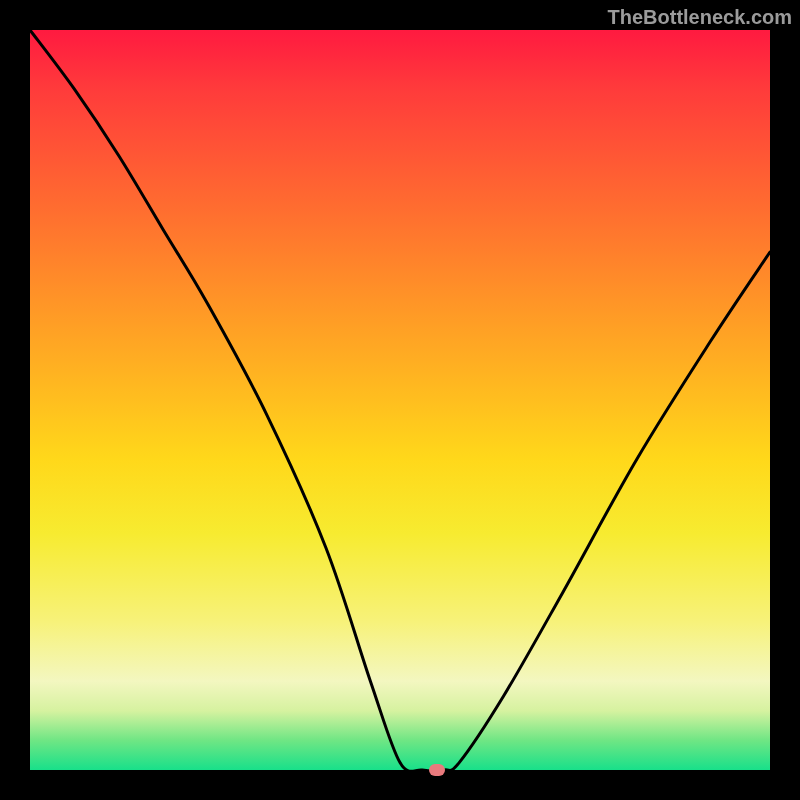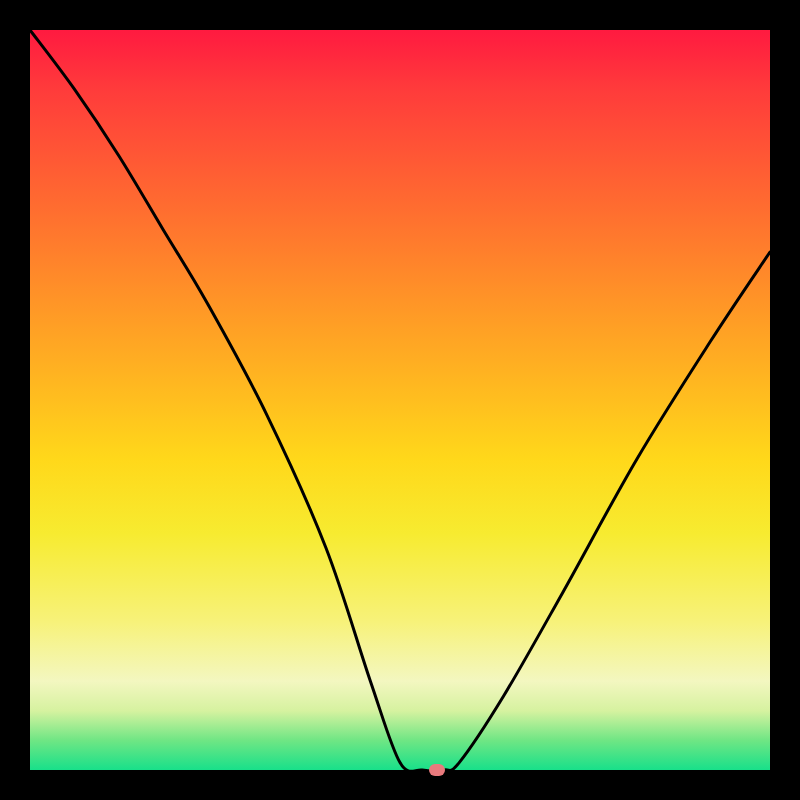--- a/index.html
+++ b/index.html
@@ -25,13 +25,14 @@
 </style>
 </head>
 <body>
 
 <div class="frame">
   <div class="plot"></div>
   <svg id="curve-svg" width="800" height="800">
     <path id="curve-path" fill="none" stroke="#000" stroke-width="3" stroke-linecap="round" d="M 30 30 C 37.4 39.86666666666666, 59.60000000000001 68.23333333333329, 74.4 89.19999999999996 C 89.2 110.16666666666663, 104 132.36666666666667, 118.8 155.8 C 133.6 179.23333333333335, 148.39999999999998 205.13333333333335, 163.2 229.8 C 178 254.46666666666667, 190.33333333333331 272.9666666666667, 207.6 303.8 C 224.86666666666667 334.6333333333333, 247.06666666666666 374.1, 266.8 414.8 C 286.53333333333336 455.5, 308.73333333333335 503.6, 326 548 C 343.26666666666665 592.4, 358.0666666666667 645.4333333333334, 370.40000000000003 681.2 C 382.73333333333335 716.9666666666667, 391.3666666666667 747.8000000000001, 400 762.6 C 408.6333333333333 777.4, 414.80000000000007 768.7666666666667, 422.20000000000005 770 C 429.6 771.2333333333333, 438.23333333333335 771.2333333333333, 444.40000000000003 770 C 450.5666666666667 768.7666666666667, 449.3333333333333 774.9333333333334, 459.2 762.6 C 469.06666666666666 750.2666666666667, 486.33333333333337 724.3666666666667, 503.6 696 C 520.8666666666667 667.6333333333333, 540.5999999999999 631.8666666666667, 562.8 592.4 C 585 552.9333333333333, 612.1333333333332 501.1333333333334, 636.8 459.20000000000005 C 661.4666666666667 417.2666666666667, 688.6 375.33333333333337, 710.8000000000001 340.8 C 733.0000000000001 306.26666666666665, 760.1333333333333 266.8, 770 252.00000000000003"></path>
   </svg>
   <div id="marker" class="marker" style="left: 437px; top: 770px;"></div>
+  <div class="watermark">TheBottleneck.com</div>
 </div>
 
 </body></html>

